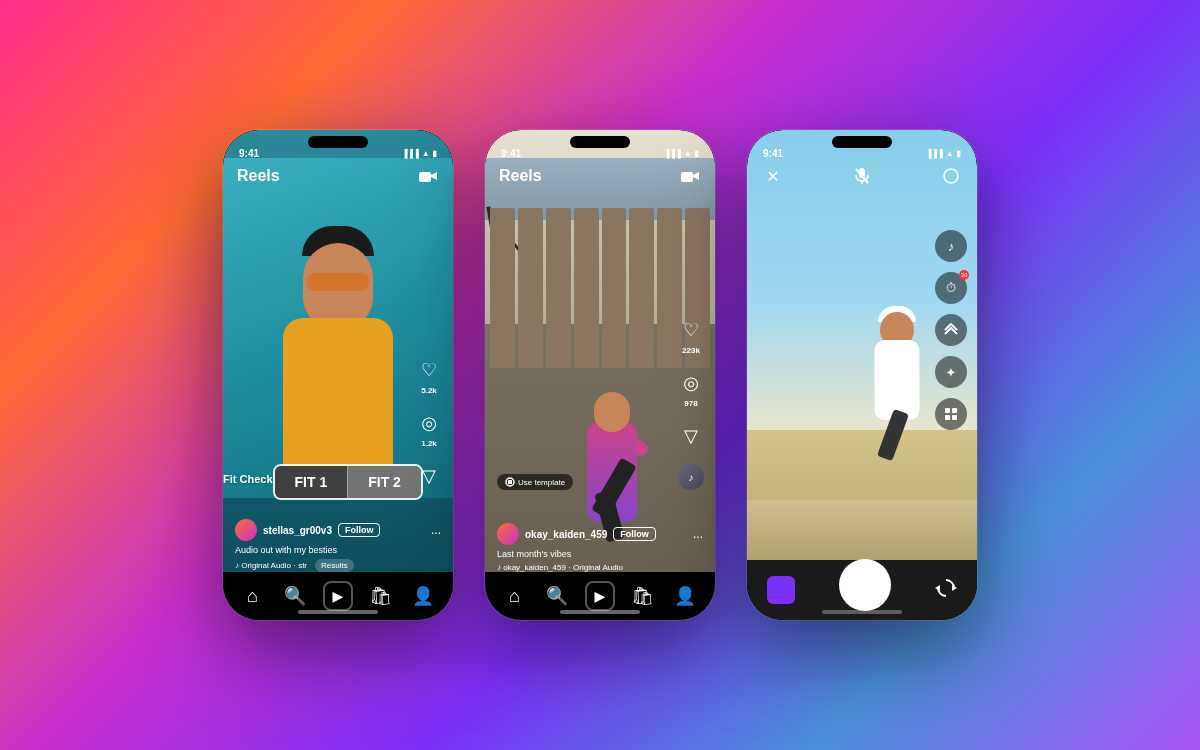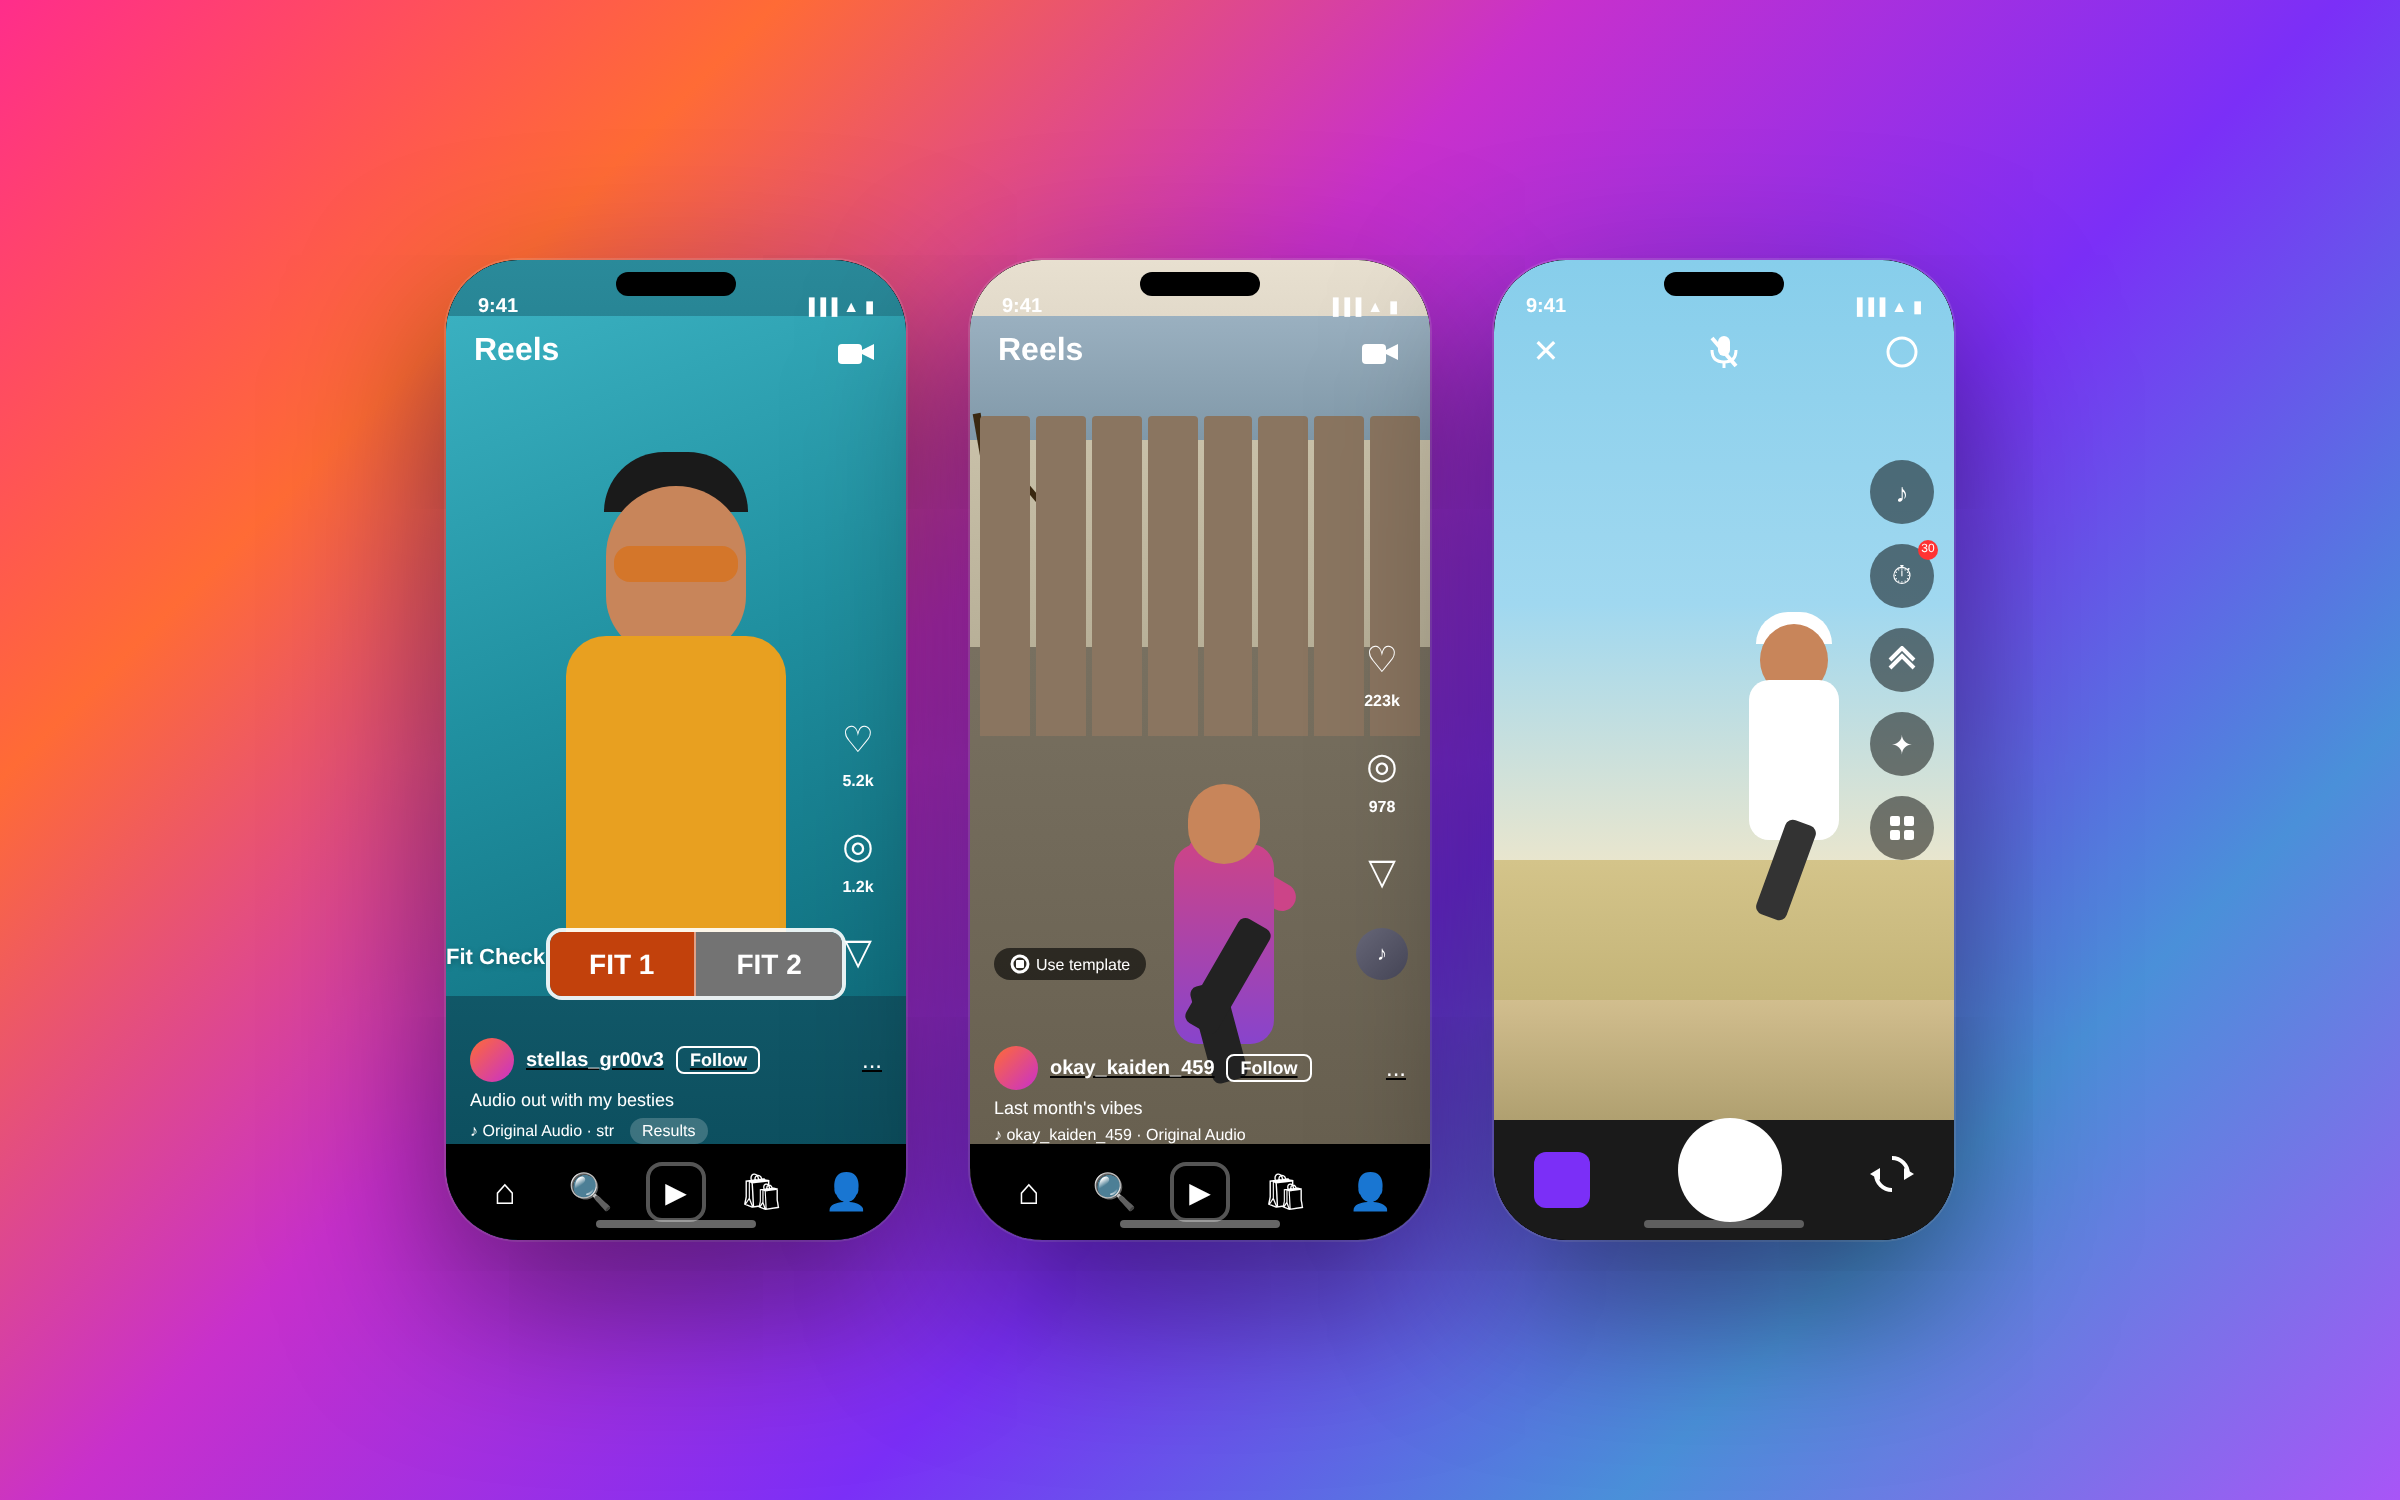--- a/index.html
+++ b/index.html
@@ -204,21 +204,21 @@
 
     .fit-buttons {
       display: flex;
       gap: 0;
       border-radius: 8px;
       overflow: hidden;
       border: 2px solid rgba(255,255,255,0.9);
     }
 
     .fit-btn-1 {
-      background: #c2410c;
+      background: #404040;
       color: #fff;
       font-size: 14px;
       font-weight: 800;
       padding: 8px 20px;
       border: none;
       border-right: 1px solid rgba(255,255,255,0.5);
     }
 
     .fit-btn-2 {
       background: #737373;
@@ -271,21 +271,20 @@
       left: 0; right: 0;
       padding: 0 12px;
       z-index: 15;
     }
 
     .user-row {
       display: flex;
       align-items: center;
       gap: 6px;
       margin-bottom: 4px;
-      text-decoration: underline;
     }
 
     .avatar-small {
       width: 22px;
       height: 22px;
       border-radius: 50%;
       background: linear-gradient(135deg, #ff6b35, #c830cc);
       flex-shrink: 0;
     }
 

